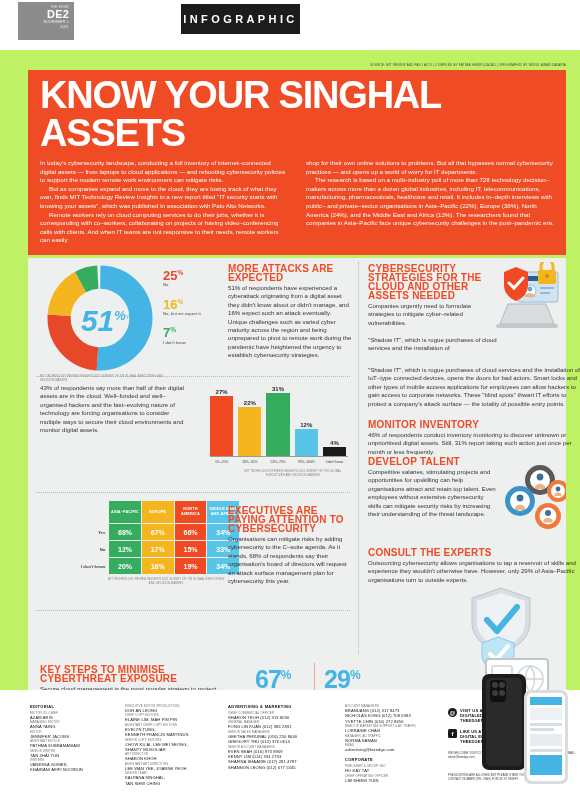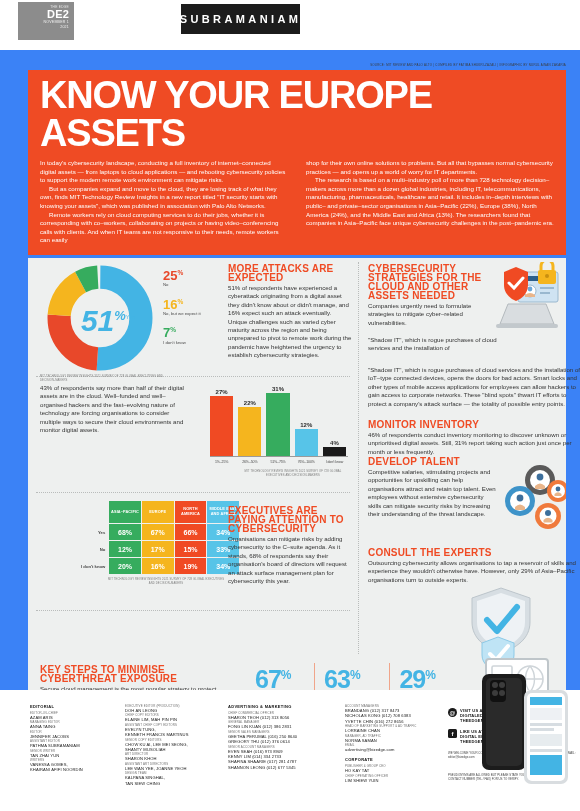--- a/index.html
+++ b/index.html
@@ -2,21 +2,21 @@
 <html><head>
 <meta charset="utf-8">
 <style>
   * { box-sizing: border-box; margin: 0; padding: 0; }
   html, body {
     width: 580px; height: 811px;
     background: #ffffff;
     font-family: "Liberation Sans", sans-serif;
     overflow: hidden;
   }
-  .page { position: relative; width: 580px; height: 811px; background:#3b82f6; }
+  .page { position: relative; width: 580px; height: 811px; background:#bef264; }
 
   
   .topbar { position:relative; height:50px; background:#fff; }
   .de2-box {
     position:absolute; left:18px; top:2px; width:56px; height:38px;
     background:#8c8c8c; color:#fff; text-align:right; padding:3px 5px 0 0;
   }
   .de2-kicker { font-size:3.2px; letter-spacing:.3px; line-height:4px; color:#e8e8e8; }
   .de2-title { font-size:11px; font-weight:bold; line-height:11px; letter-spacing:.2px; }
   .de2-date { font-size:3.6px; letter-spacing:.2px; line-height:5px; color:#f0f0f0; }
@@ -149,27 +149,27 @@
 
 <div class="page">
 
   <div class="topbar">
     <div class="de2-box">
       <div class="de2-kicker">THE EDGE</div>
       <div class="de2-title">DE2</div>
       <div class="de2-date">NOVEMBER 1</div>
       <div class="de2-year">2021</div>
     </div>
-    <div class="infographic-tab">SUBRAMANIAM</div>
+    <div class="infographic-tab">INFOGRAPHIC</div>
   </div>
 
   <div class="credit-strip">SOURCE: MIT REVIEW AND PALO ALTO  |  COMPILED BY FATIMA SHUKRI-ZAZALI  |  INFOGRAPHIC BY NURUL AINAN ZAKARIA</div>
 
   <div class="hero">
-    <h1>KNOW YOUR EUROPE ASSETS</h1>
+    <h1>KNOW YOUR SINGHAL ASSETS</h1>
     <div class="hero-cols">
       <div class="hero-col">
         <p>In today's cybersecurity landscape, conducting a full inventory of internet–connected digital assets — from laptops to cloud applications — and rebooting cybersecurity policies to support the modern remote work environment can mitigate risks.</p>
         <p>But as companies expand and move to the cloud, they are losing track of what they own, finds MIT Technology Review Insights in a new report titled "IT security starts with knowing your assets", which was published in association with Palo Alto Networks.</p>
         <p>Remote workers rely on cloud computing services to do their jobs, whether it is corresponding with co–workers, collaborating on projects or having video–conferencing calls with clients. And when IT teams are not responsive to their needs, remote workers can easily</p>
       </div>
       <div class="hero-col">
         <p>shop for their own online solutions to problems. But all that bypasses normal cybersecurity practices — and opens up a world of worry for IT departments.</p>
         <p>The research is based on a multi–industry poll of more than 728 technology decision–makers across more than a dozen global industries, including IT, telecommunications, manufacturing, pharmaceuticals, healthcare and retail. It includes in–depth interviews with public– and private–sector organisations in Asia–Pacific (22%), Europe (38%), North America (24%), and the Middle East and Africa (13%). The researchers found that companies in Asia–Pacific face unique cybersecurity challenges in the post–pandemic era.</p>
       </div>
@@ -378,24 +378,20 @@
       <h3 class="sec">KEY STEPS TO MINIMISE CYBERTHREAT EXPOSURE</h3>
       <p class="body">Secure cloud management is the most popular strategy to protect against cybersecurity threats in Asia–Pacific organisations.</p>
     </div>
 
     <div class="stats">
       <div class="stat">
         <div class="stat-num">67<sup>%</sup></div>
         <div class="stat-lab">Secure cloud management</div>
       </div>
       <div class="stat">
-        <div class="stat-num">63<sup>%</sup></div>
-        <div class="stat-lab">An array of cybersecurity tools</div>
-      </div>
-      <div class="stat">
         <div class="stat-num">29<sup>%</sup></div>
         <div class="stat-lab">Hiring outside experts</div>
       </div>
     </div>
 
     <div class="src" style="position:absolute; left:250px; top:48px;">MIT TECHNOLOGY REVIEW INSIGHTS 2021 SURVEY OF 728 GLOBAL EXECUTIVES AND DECISION-MAKERS</div>
 
     <svg style="position:absolute; left:430px; top:-22px;" width="96" height="86" viewBox="0 0 96 86">
       <path d="M40 2 L56 8 v12 c0 9 -8 14 -16 17 C32 34 24 29 24 20 V8 Z" fill="#bfe4f5" stroke="#8cc9e6"></path>
       <path d="M32 19 l6 6 l12 -14" stroke="#fff" stroke-width="4" fill="none" stroke-linecap="round"></path>

